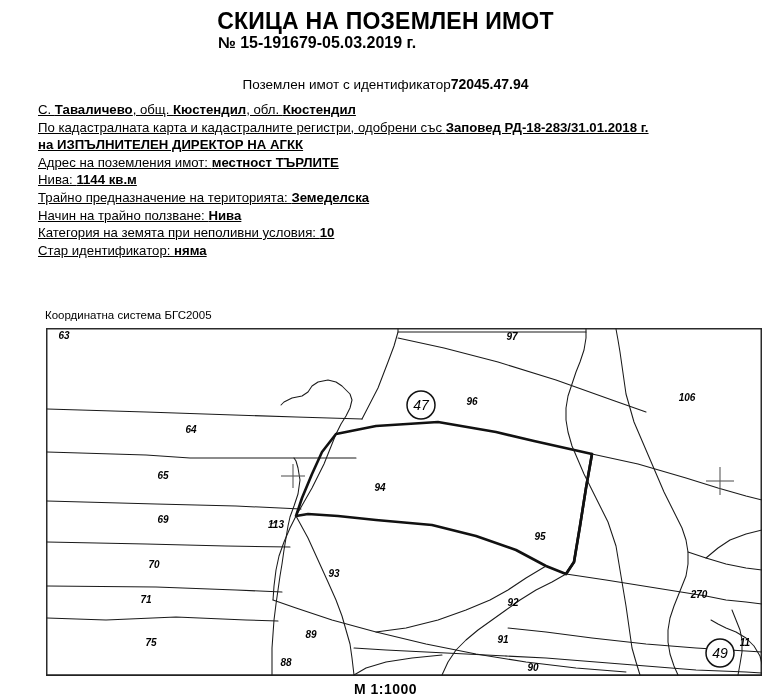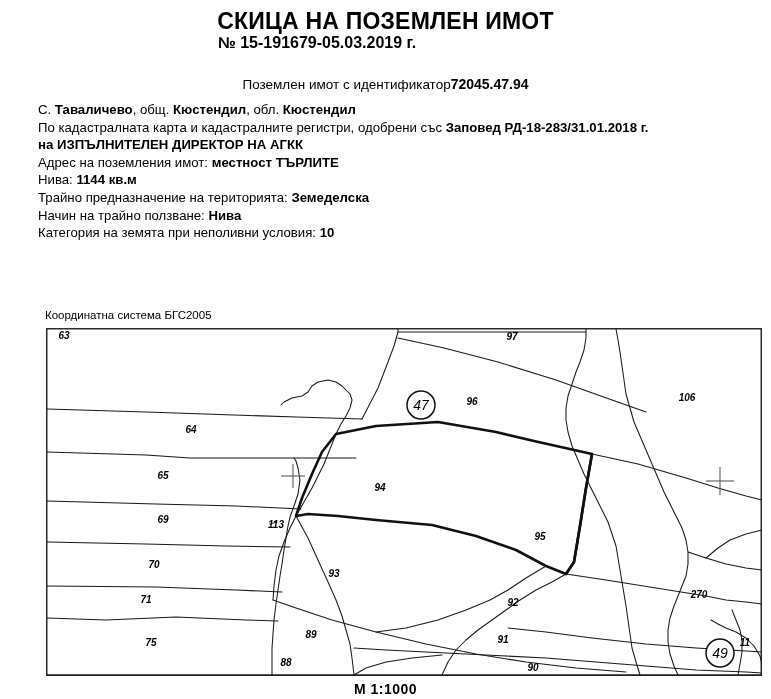--- a/index.html
+++ b/index.html
@@ -57,20 +57,21 @@
   .details {
     position: absolute;
     left: 38px;
     top: 101px;
     width: 720px;
     font-size: 13.2px;
     line-height: 17.6px;
   }
   .details .row {
     white-space: nowrap;
+    text-decoration: underline;
   }
   .details b { font-weight: bold; }
 
   
   .coord-caption {
     position: absolute;
     left: 45px;
     top: 308px;
     font-size: 11.5px;
     line-height: 14px;
@@ -135,20 +136,23 @@
   </div>
 
   <div class="row">
     <span>Начин на трайно ползване: </span><b>Нива</b>
   </div>
 
   <div class="row">
     <span>Категория на земята при неполивни условия: </span><b>10</b>
   </div>
 
+  <div class="row">
+    <span>Стар идентификатор: </span><b>няма</b>
+  </div>
 
 
 </div>
 
 <div class="coord-caption">Координатна система БГС2005</div>
 
 <div class="map-wrap">
   <svg id="map-svg" width="716" height="348" viewBox="0 0 716 348" xmlns="http://www.w3.org/2000/svg">
 
     <rect x="0.75" y="0.75" width="714.5" height="346.5" fill="#ffffff" stroke="#2b2b2b" stroke-width="1.5"></rect>

